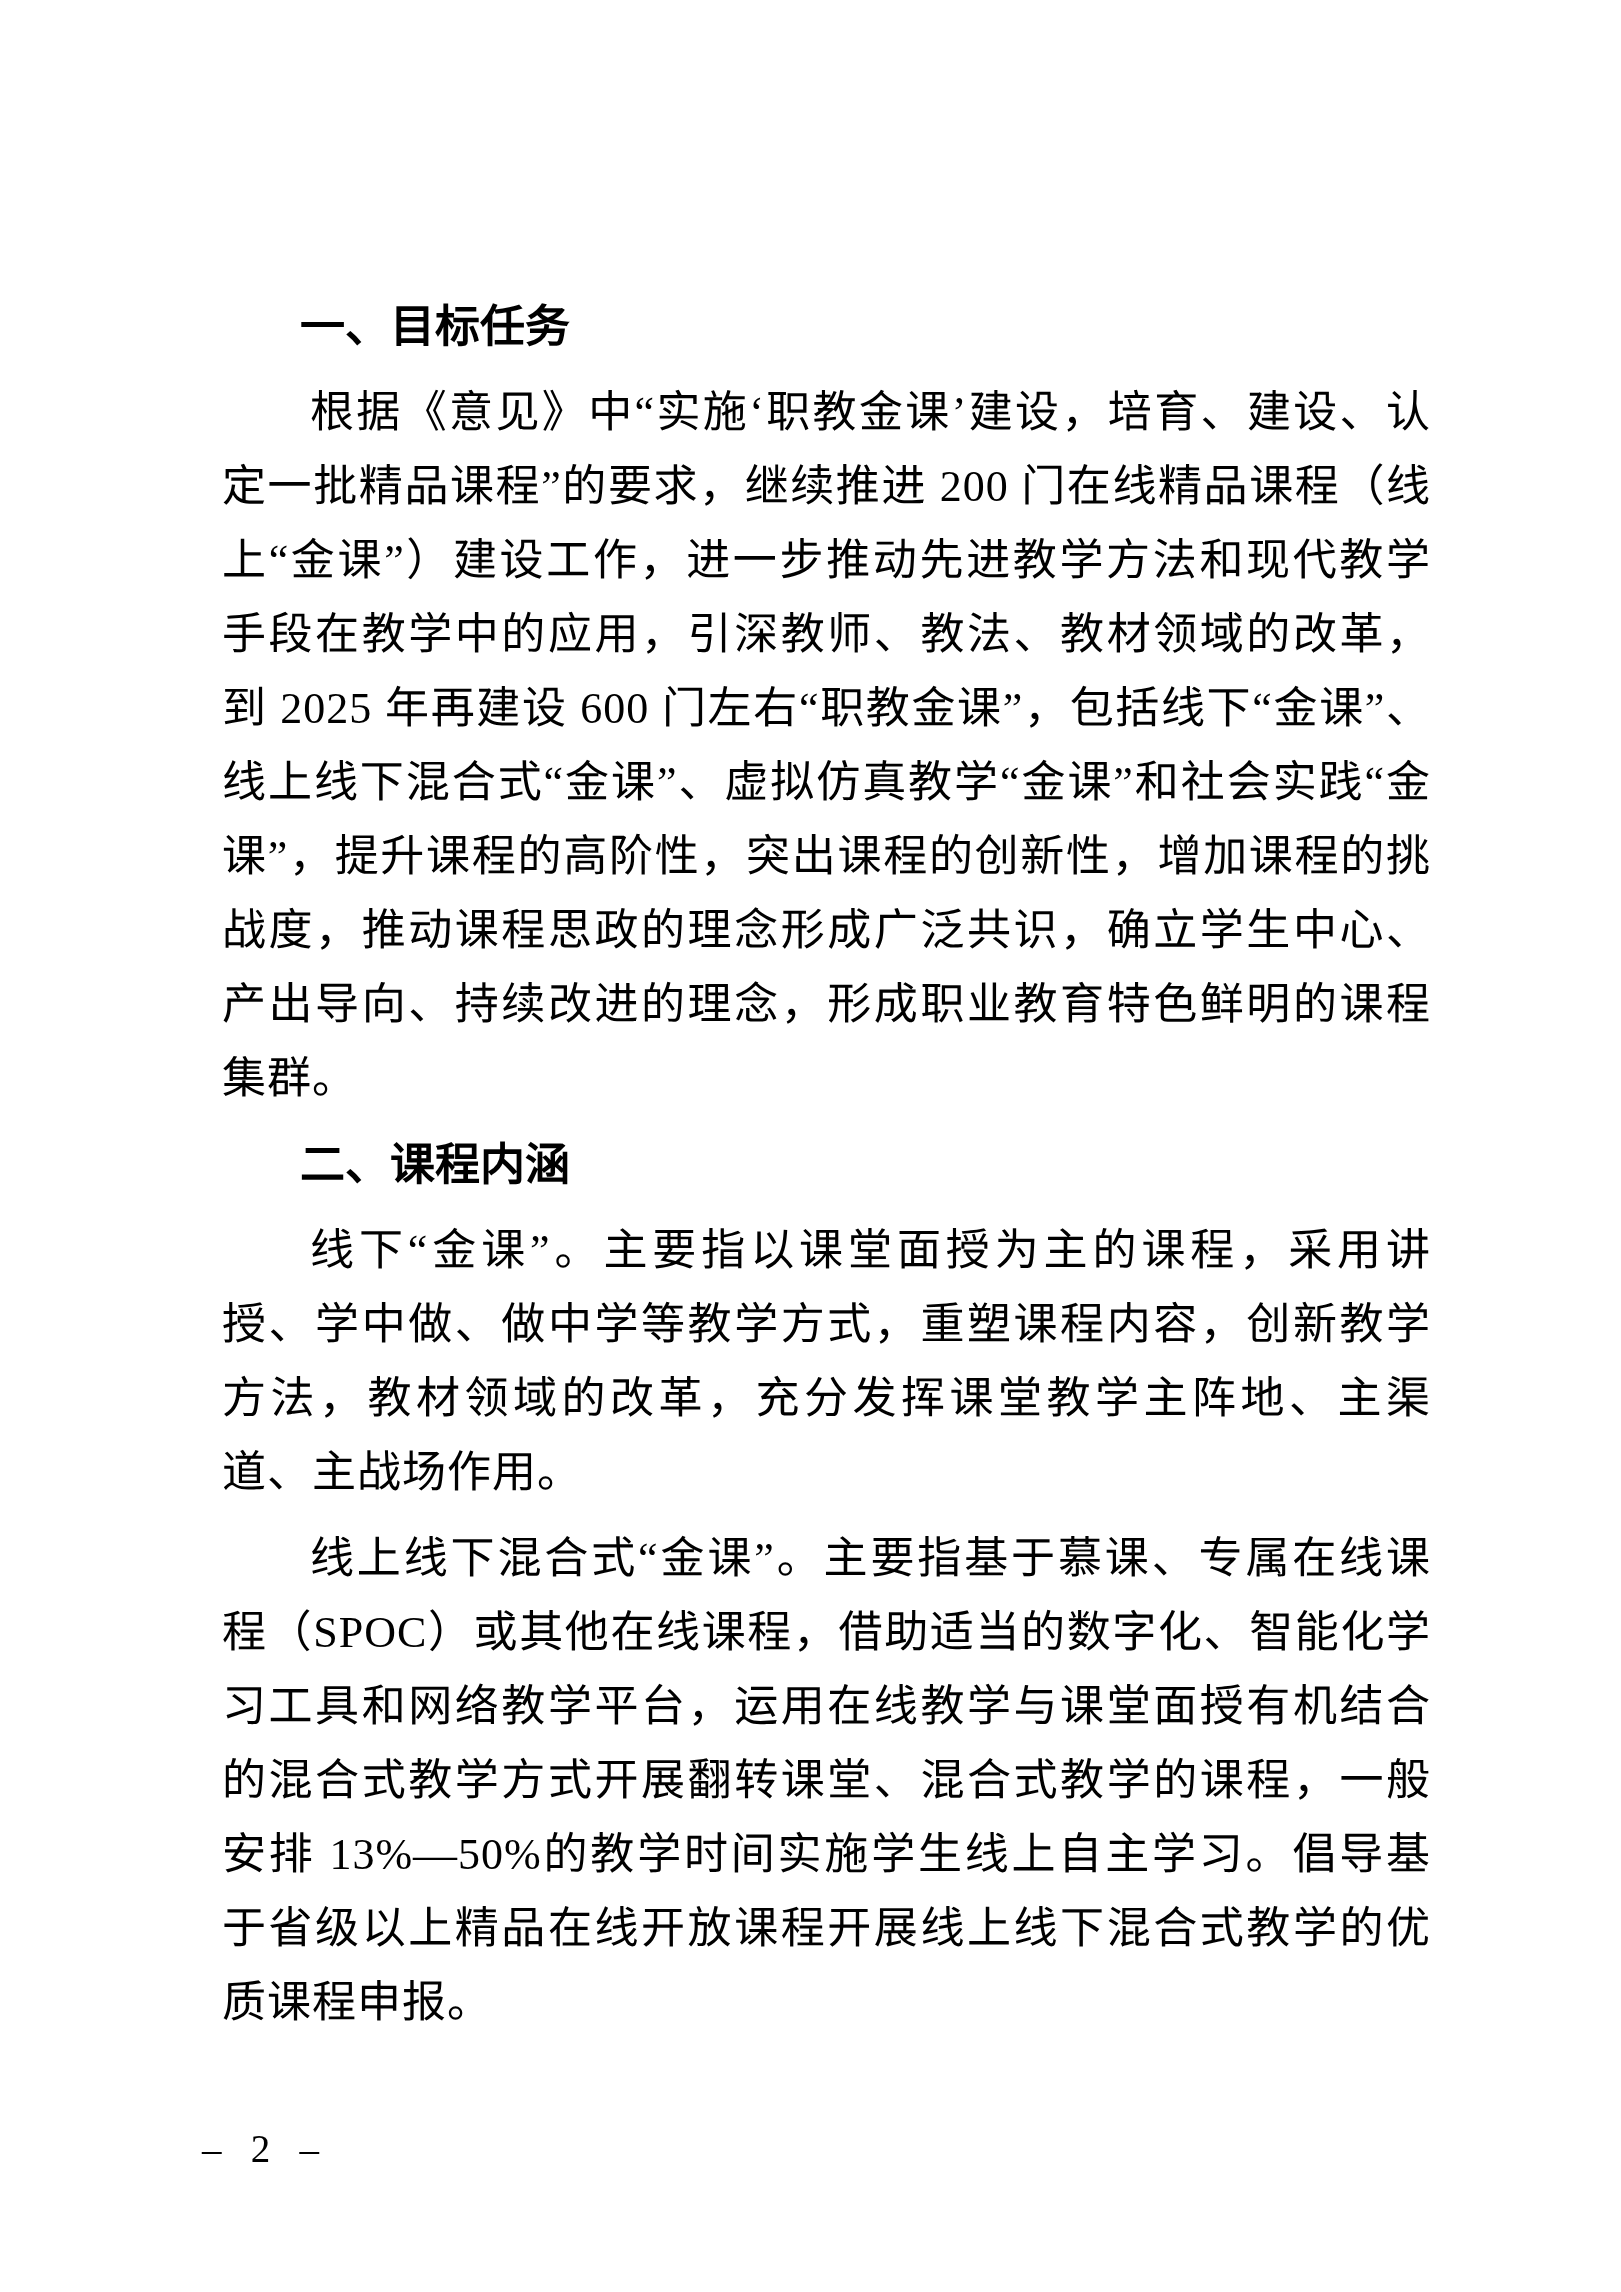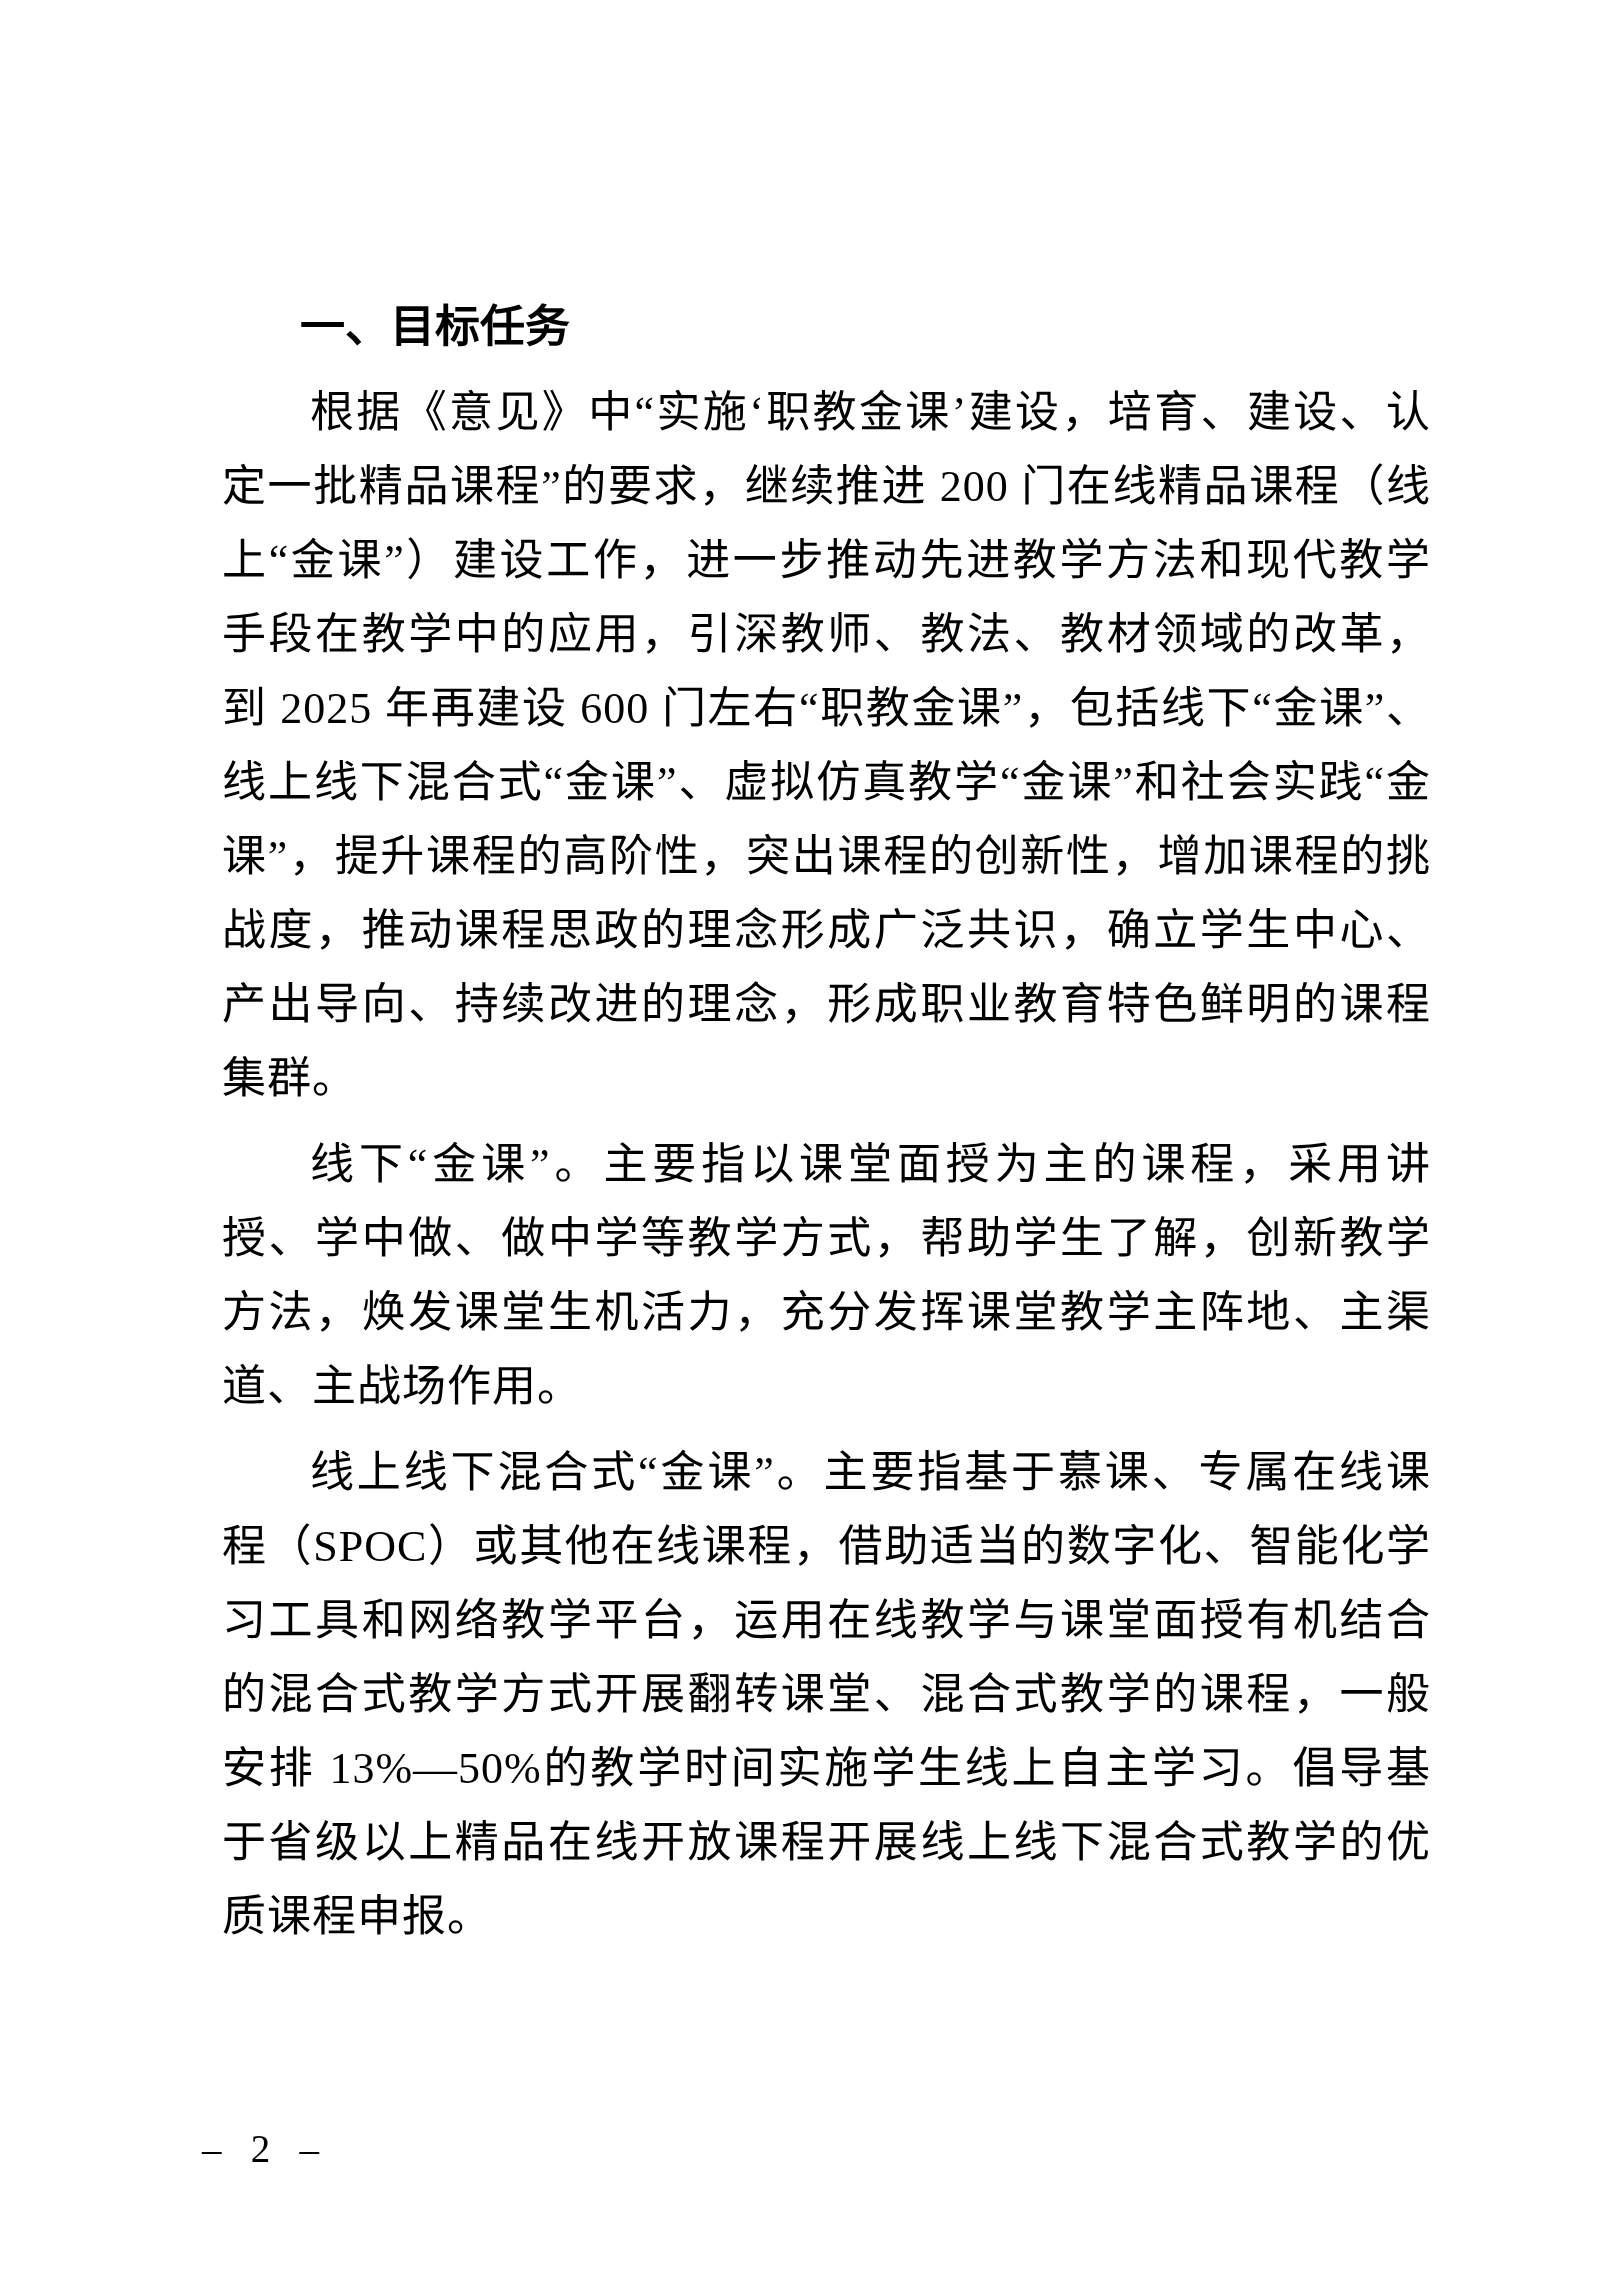--- a/index.html
+++ b/index.html
@@ -52,18 +52,19 @@
     font-family: "Liberation Serif", "DejaVu Serif", serif;
   }
 </style>
 </head>
 <body>
 
 <div class="page">
   <main class="content">
     <h2 class="heading">一、目标任务</h2>
     <p class="para">根据《意见》中“实施‘职教金课’建设，培育、建设、认定一批精品课程”的要求，继续推进 200 门在线精品课程（线上“金课”）建设工作，进一步推动先进教学方法和现代教学手段在教学中的应用，引深教师、教法、教材领域的改革，到 2025 年再建设 600 门左右“职教金课”，包括线下“金课”、线上线下混合式“金课”、虚拟仿真教学“金课”和社会实践“金课”，提升课程的高阶性，突出课程的创新性，增加课程的挑战度，推动课程思政的理念形成广泛共识，确立学生中心、产出导向、持续改进的理念，形成职业教育特色鲜明的课程集群。</p>
-    <p class="para">线下“金课”。主要指以课堂面授为主的课程，采用讲授、学中做、做中学等教学方式，帮助学生了解，创新教学方法，焕发课堂生机活力，充分发挥课堂教学主阵地、主渠道、主战场作用。</p>
+    <h2 class="heading">二、课程内涵</h2>
+    <p class="para">线下“金课”。主要指以课堂面授为主的课程，采用讲授、学中做、做中学等教学方式，重塑课程内容，创新教学方法，教材领域的改革，充分发挥课堂教学主阵地、主渠道、主战场作用。</p>
     <p class="para">线上线下混合式“金课”。主要指基于慕课、专属在线课程（SPOC）或其他在线课程，借助适当的数字化、智能化学习工具和网络教学平台，运用在线教学与课堂面授有机结合的混合式教学方式开展翻转课堂、混合式教学的课程，一般安排 13%—50%的教学时间实施学生线上自主学习。倡导基于省级以上精品在线开放课程开展线上线下混合式教学的优质课程申报。</p>
   </main>
   <footer class="page-number">– 2 –</footer>
 </div>
 
 
 </body></html>

